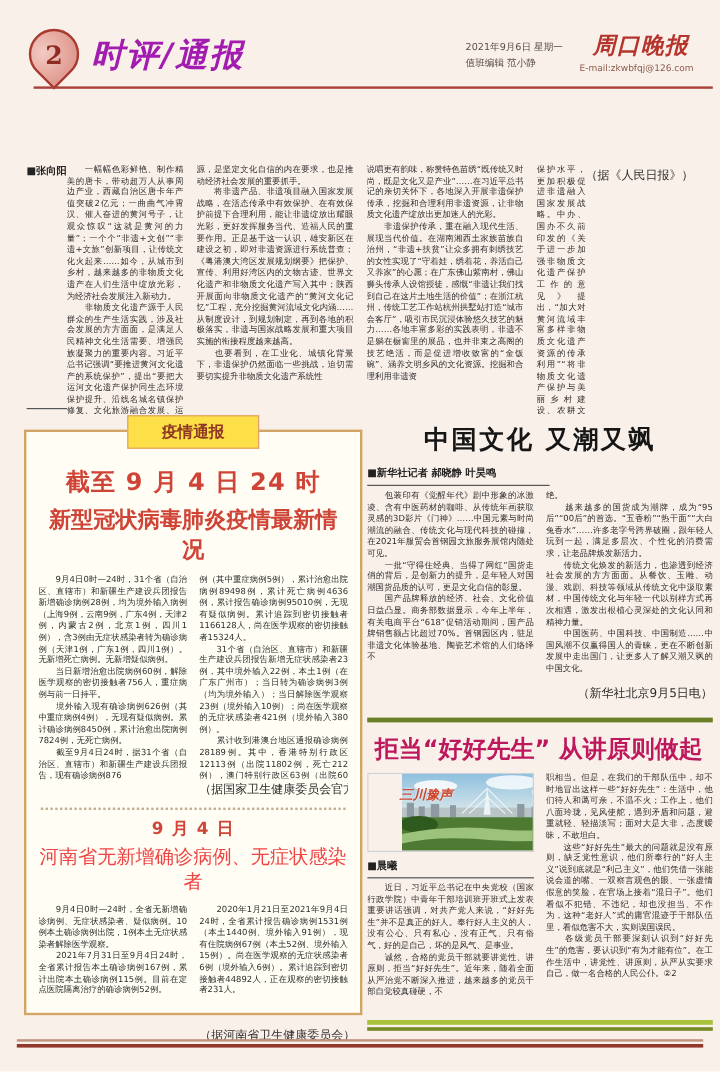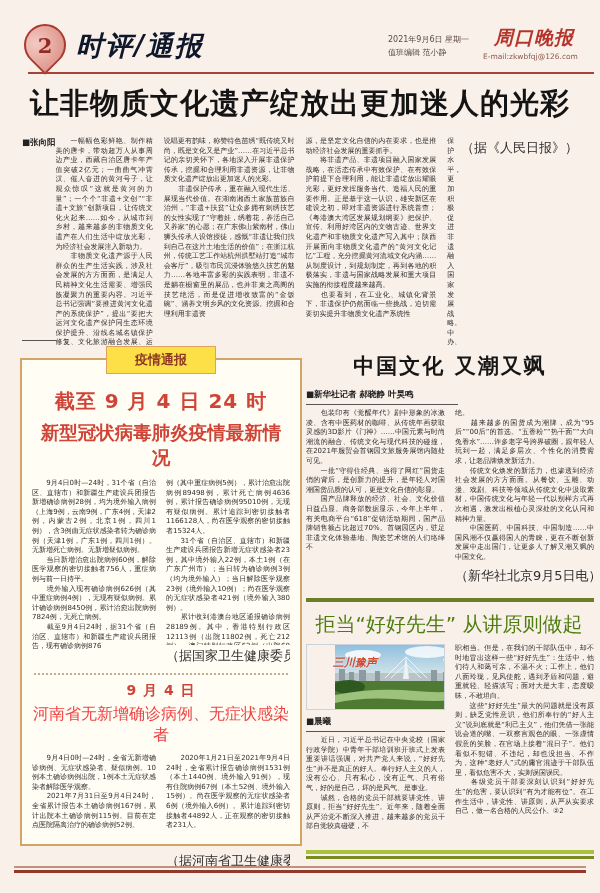--- a/index.html
+++ b/index.html
@@ -7,37 +7,37 @@
         font-family:"DejaVu Sans",sans-serif;overflow:hidden;color:#2d2d2d;}
 
   
   .badge{position:absolute;left:24px;top:24px;width:38px;height:38px;
          background:radial-gradient(circle at 35% 30%,#f3cac2,#d98a80);
          border:2px solid #a93a30;border-radius:50% 50% 50% 0;transform:rotate(-45deg);}
   .badge-num{width:100%;height:100%;display:flex;align-items:center;justify-content:center;
          transform:rotate(45deg);font-family:"DejaVu Serif",serif;font-size:21px;
          font-weight:bold;color:#8f2b22;}
   .section-title{position:absolute;left:76px;top:28px;font-family:"DejaVu Serif",serif;
-         font-style:italic;font-weight:bold;font-size:27px;color:#0f172a;letter-spacing:2px;}
+         font-style:italic;font-weight:bold;font-size:27px;color:#a21caf;letter-spacing:2px;}
   .header-rule{position:absolute;left:28px;top:72px;width:566px;height:2px;background:#a84138;}
   .date-block{position:absolute;left:388px;top:33px;font-size:8px;color:#5a4a42;line-height:13px;}
   .masthead{position:absolute;left:494px;top:25px;font-family:"DejaVu Serif",serif;
          font-style:italic;font-weight:bold;font-size:19px;color:#b5352c;letter-spacing:1px;}
   .email{position:absolute;left:483px;top:52px;font-size:7.5px;color:#8a5a4a;}
 
   
   .lead-headline{position:absolute;left:16px;top:84px;width:568px;text-align:center;
          font-size:29px;font-weight:bold;color:#141414;letter-spacing:1px;}
   .lead-cols{position:absolute;left:22px;top:137px;width:556px;height:208px;display:flex;gap:11px;}
   .lead-col{flex:1;overflow:hidden;display:flex;flex-direction:row;}
   .byline{font-size:8.5px;font-weight:bold;color:#222;border-bottom:1px solid #555;
          padding-bottom:3px;margin-bottom:4px;white-space:nowrap;}
   .coltext{font-size:7px;line-height:9.6px;color:#2d2d2d;text-align:justify;white-space:pre-wrap;overflow:hidden;}
   .grow{flex:1;}
-  .attr{font-size:13px;text-align:right;color:#2d2d2d;margin-top:2px;white-space:nowrap;}
+  .attr{font-size:10px;text-align:right;color:#2d2d2d;margin-top:2px;white-space:nowrap;}
 
   
   .covid-box{position:absolute;left:20px;top:358px;width:282px;height:488px;background:#fffdf4;
          border:2px solid #d2a567;padding:8px 10px;box-sizing:border-box;}
   .covid-tab{position:absolute;top:-14px;left:50%;transform:translateX(-50%);
          background:#fde047;border:1px solid #dfa263;padding:4px 28px;font-size:13px;
          font-weight:bold;color:#8e3823;white-space:nowrap;}
   .covid-title1{margin-top:20px;text-align:center;font-size:20px;font-weight:bold;color:#cf4437;letter-spacing:1px;}
   .covid-title2{text-align:center;font-size:18.5px;font-weight:bold;color:#cf4437;margin-top:5px;margin-bottom:9px;}
   .covid-cols{display:flex;gap:10px;height:186px;}
@@ -50,21 +50,21 @@
   
   .culture{position:absolute;left:306px;top:352px;width:288px;}
   .culture-headline{text-align:center;font-size:21px;font-weight:bold;color:#161616;letter-spacing:2px;}
   .culture-byline{width:152px;margin-top:9px;}
   .culture-cols{display:flex;gap:10px;height:176px;margin-top:3px;}
   .culture-col{flex:1;overflow:hidden;display:flex;flex-direction:column;}
   .green-divider{position:absolute;left:306px;top:598px;width:288px;height:4px;background:#6d7f26;}
 
   
   .comment-headline{position:absolute;left:302px;top:611px;width:294px;text-align:center;
-         font-size:20px;font-weight:normal;color:#4d7c0f;}
+         font-size:20px;font-weight:bold;color:#be185d;}
   .comment-body{position:absolute;left:306px;top:644px;width:288px;height:202px;display:flex;gap:10px;}
   .comment-left{width:139px;display:flex;flex-direction:column;overflow:hidden;}
   .comment-right{flex:1;overflow:hidden;}
   .photo{position:relative;width:139px;height:66px;overflow:hidden;border:1px solid #cbd3d8;box-sizing:border-box;padding-left:28px;}
   .photo-label{position:absolute;left:26px;top:10px;font-size:11px;font-style:italic;font-weight:bold;
          color:#cf4a33;text-shadow:0 0 2px #ffffff;}
   .comment-byline{margin-top:6px;}
 
   
   .bottom-green{position:absolute;left:306px;top:850px;width:288px;}
@@ -84,35 +84,34 @@
   </div>
   <div class="section-title">时评/通报</div>
   <div class="header-rule"></div>
   <div class="date-block">
     <div>2021年9月6日 星期一</div>
     <div>值班编辑 范小静</div>
   </div>
   <div class="masthead">周口晚报</div>
   <div class="email">E-mail:zkwbfqj@126.com</div>
 
-  <div class="lead-headline">让非物质文化遗产绽放出更加迷人的光彩</div>
   <div class="lead-cols">
     <div class="lead-col">
       <div class="byline">■张向阳</div>
       <div class="coltext grow">　　一幅幅色彩鲜艳、制作精美的唐卡，带动超万人从事周边产业，西藏自治区唐卡年产值突破2亿元；一曲曲气冲霄汉、催人奋进的黄河号子，让观众惊叹“这就是黄河的力量”；一个个“非遗+文创”“非遗+文旅”创新项目，让传统文化火起来……如今，从城市到乡村，越来越多的非物质文化遗产在人们生活中绽放光彩，为经济社会发展注入新动力。
 　　非物质文化遗产源于人民群众的生产生活实践，涉及社会发展的方方面面，是满足人民精神文化生活需要、增强民族凝聚力的重要内容。习近平总书记强调“要推进黄河文化遗产的系统保护”，提出“要把大运河文化遗产保护同生态环境保护提升、沿线名城名镇保护修复、文化旅游融合发展、运河航运转型提升统一起来”，希望侗族大歌传承好发扬好，夸赞鼓楼</div>
     </div>
     <div class="lead-col">
-      <div class="coltext grow">说唱更有韵味，称赞特色苗绣“既传统又时尚，既是文化又是产业”……在习近平总书记的亲切关怀下，各地深入开展非遗保护传承，挖掘和合理利用非遗资源，让非物质文化遗产绽放出更加迷人的光彩。
-　　非遗保护传承，重在融入现代生活、展现当代价值。在湖南湘西土家族苗族自治州，“非遗+扶贫”让众多拥有刺绣技艺的女性实现了“守着娃，绣着花，养活自己又养家”的心愿；在广东佛山紫南村，佛山狮头传承人设馆授徒，感慨“非遗让我们找到自己在这片土地生活的价值”；在浙江杭州，传统工艺工作站杭州拱墅站打造“城市会客厅”，吸引市民沉浸体验悠久技艺的魅力……各地丰富多彩的实践表明，非遗不是躺在橱窗里的展品，也并非束之高阁的技艺绝活，而是促进增收致富的“金饭碗”、涵养文明乡风的文化资源。挖掘和合理利用非遗资</div>
-    </div>
-    <div class="lead-col">
       <div class="coltext grow">源，是坚定文化自信的内在要求，也是推动经济社会发展的重要抓手。
 　　将非遗产品、非遗项目融入国家发展战略，在活态传承中有效保护、在有效保护前提下合理利用，能让非遗绽放出耀眼光彩，更好发挥服务当代、造福人民的重要作用。正是基于这一认识，雄安新区在建设之初，即对非遗资源进行系统普查；《粤港澳大湾区发展规划纲要》把保护、宣传、利用好湾区内的文物古迹、世界文化遗产和非物质文化遗产写入其中；陕西开展面向非物质文化遗产的“黄河文化记忆”工程，充分挖掘黄河流域文化内涵……从制度设计，到规划制定，再到各地的积极落实，非遗与国家战略发展和重大项目实施的衔接程度越来越高。
 　　也要看到，在工业化、城镇化背景下，非遗保护仍然面临一些挑战，迫切需要切实提升非物质文化遗产系统性</div>
+    </div>
+    <div class="lead-col">
+      <div class="coltext grow">说唱更有韵味，称赞特色苗绣“既传统又时尚，既是文化又是产业”……在习近平总书记的亲切关怀下，各地深入开展非遗保护传承，挖掘和合理利用非遗资源，让非物质文化遗产绽放出更加迷人的光彩。
+　　非遗保护传承，重在融入现代生活、展现当代价值。在湖南湘西土家族苗族自治州，“非遗+扶贫”让众多拥有刺绣技艺的女性实现了“守着娃，绣着花，养活自己又养家”的心愿；在广东佛山紫南村，佛山狮头传承人设馆授徒，感慨“非遗让我们找到自己在这片土地生活的价值”；在浙江杭州，传统工艺工作站杭州拱墅站打造“城市会客厅”，吸引市民沉浸体验悠久技艺的魅力……各地丰富多彩的实践表明，非遗不是躺在橱窗里的展品，也并非束之高阁的技艺绝活，而是促进增收致富的“金饭碗”、涵养文明乡风的文化资源。挖掘和合理利用非遗资</div>
     </div>
     <div class="lead-col">
       <div class="coltext grow">保护水平，更加积极促进非遗融入国家发展战略。中办、国办不久前印发的《关于进一步加强非物质文化遗产保护工作的意见》提出，“加大对黄河流域丰富多样非物质文化遗产资源的传承利用”“将非物质文化遗产保护与美丽乡村建设、农耕文化保护、城市建设相结合，保护文化传统，守住文化根脉”，等等。这些要求，正是为了持续推动非物质文化遗产融入现代生活、融入国家发展战略，把非物质文化遗产保护好、传承好、利用好。
 　　不久前，文化和旅游部公示了第五批国家级非物质文化遗产代表性项目保护单位，全国447家单位入选。接续千年文脉、融入数字时代、走入千家万户，非遗的传承保护迎来了更大的机遇，也必将为奋进全面建设社会主义现代化国家新征程提供强大的精神力量。</div>
       <div class="attr">（据《人民日报》）</div>
     </div>
   </div>
 
   <div class="covid-box">
     <div class="covid-tab">疫情通报</div>

